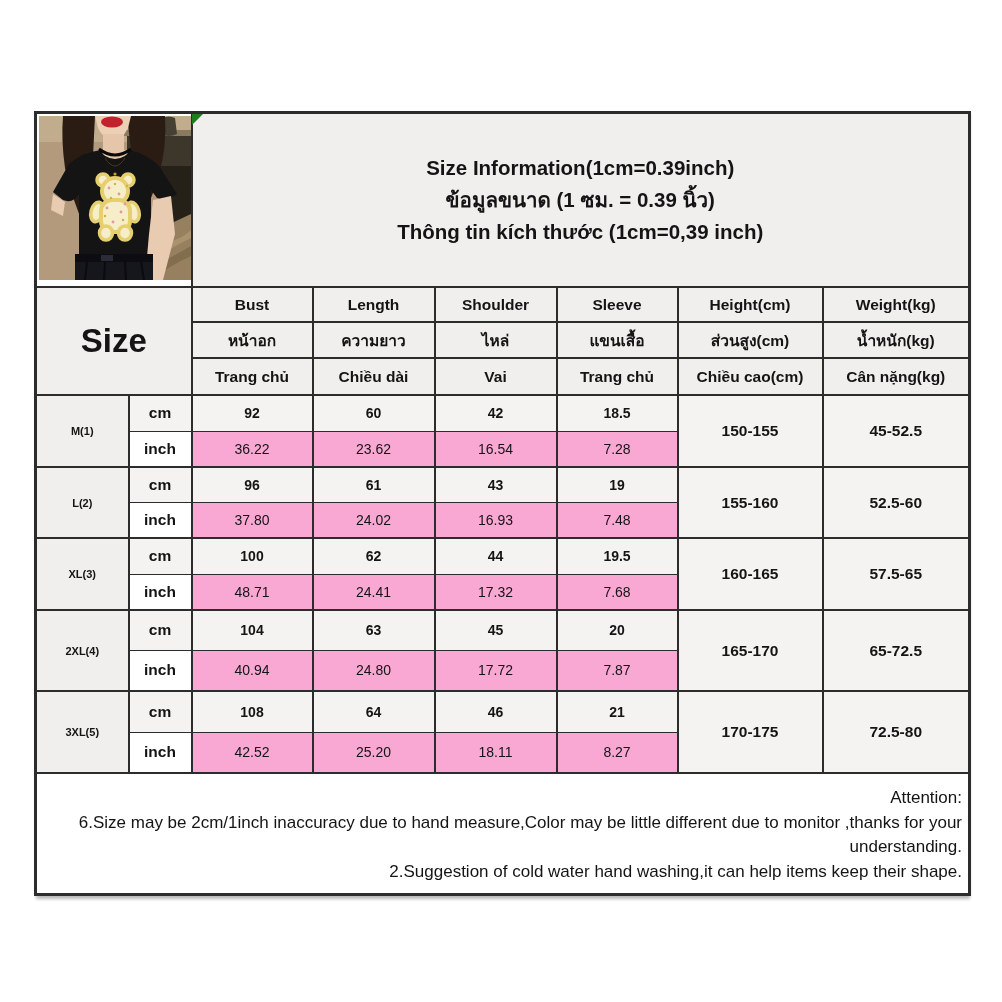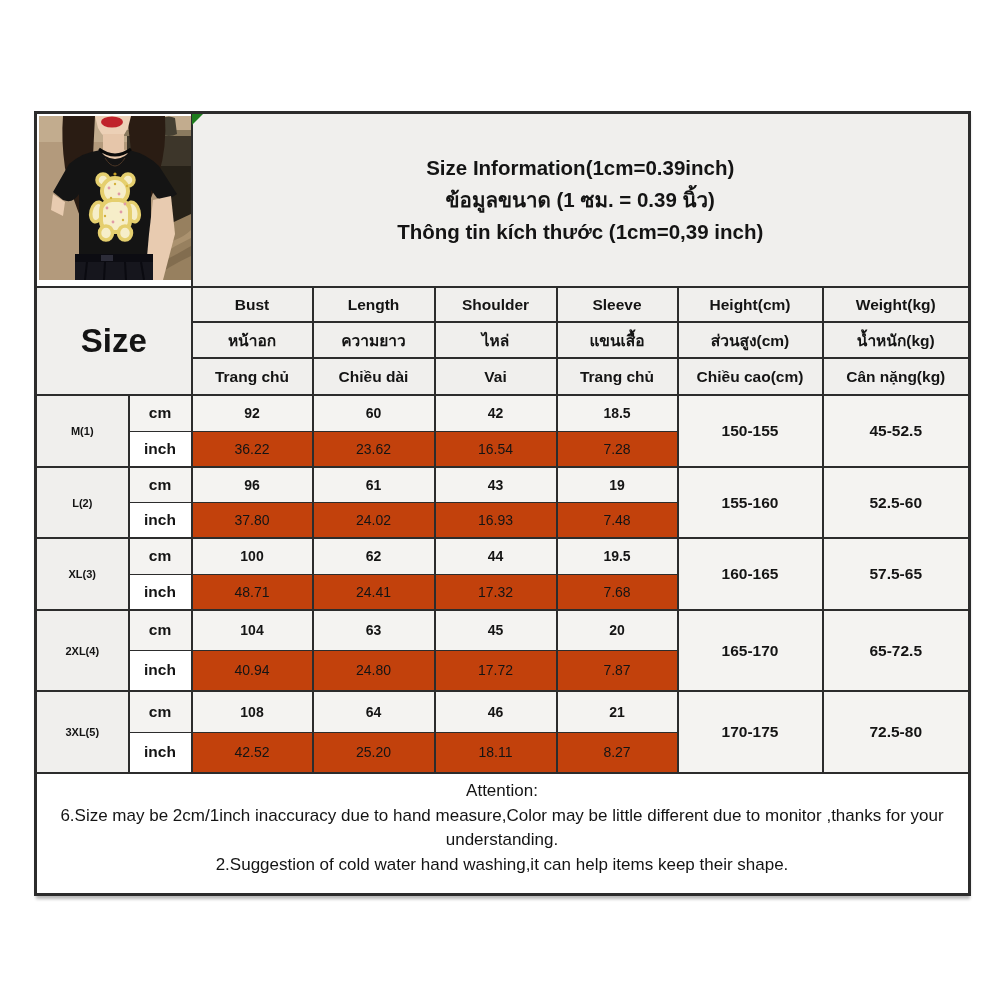--- a/index.html
+++ b/index.html
@@ -20,26 +20,26 @@
   .photo-cell{background:#ffffff;vertical-align:top;text-align:left;padding:2px;}
   .title-cell{background:#f0efed;}
   .title-cell .tline{font-weight:bold;font-size:20.5px;line-height:32px;text-align:center;}
   .size-cell{background:#f0efed;font-size:33px;font-weight:bold;}
   .hc{background:#f0efed;font-size:15.5px;font-weight:bold;}
   .size-name{background:#f0efed;font-size:11px;font-weight:bold;}
   .unit{background:#f4f3f1;font-size:15.5px;font-weight:bold;}
   .unit.in{background:#ffffff;}
   .val{font-size:14px;}
   .vcm{background:#f4f3f1;font-weight:bold;}
-  .vin{background:#c2410c;font-weight:normal;}
+  .vin{background:#f9a8d4;font-weight:normal;}
   .range{background:#f4f3f1;font-size:15.5px;font-weight:bold;}
   tr.cm-row > td.unit, tr.cm-row > td.vcm{border-bottom-width:1px;}
   tr.inch-row > td{border-top-width:1px;}
   .attention-cell{
-    background:#ffffff;text-align:center;vertical-align:top;padding:5px 6px 0 5px;
+    background:#ffffff;text-align:right;vertical-align:top;padding:12px 6px 0 5px;
     font-size:17px;line-height:24.5px;font-weight:normal;
   }
   .green-tri{position:absolute;left:158px;top:3px;}
 </style>
 </head>
 <body>
 
 <div class="sheet">
   <table class="size-table">
     <colgroup>

